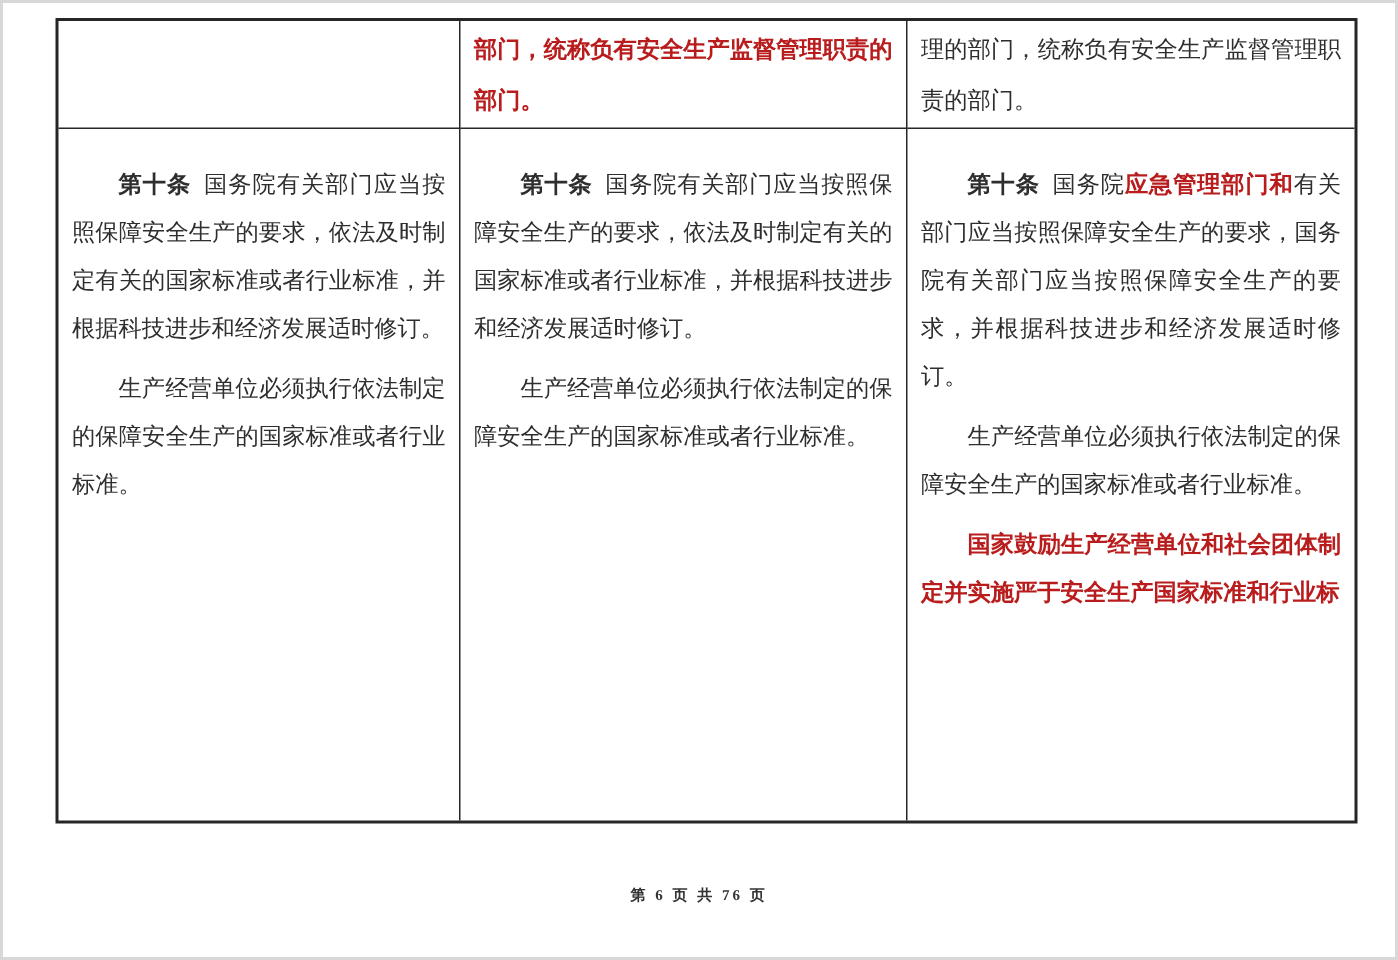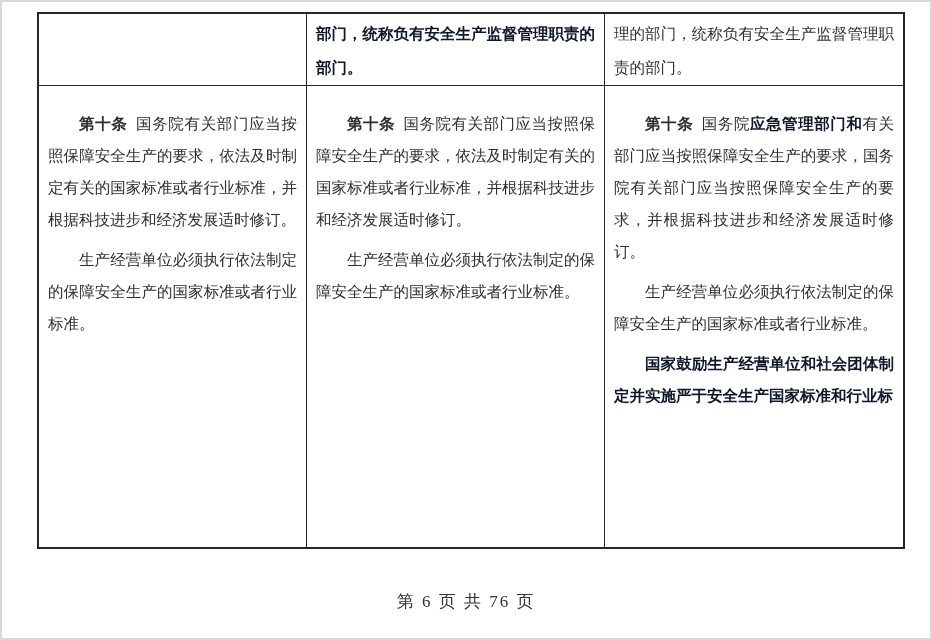--- a/index.html
+++ b/index.html
@@ -32,31 +32,32 @@
     font-size: 15.5px;
     text-align: justify;
     text-justify: inter-ideograph;
   }
   .cell.v-div { border-right: 1px solid #262626; }
   .cell.h-div { border-bottom: 1px solid #262626; }
   .row1-cell { padding: 3px 9px 0 9px; line-height: 34px; }
   .row2-cell { padding: 6px 9px 0 9px; line-height: 32px; }
   .cell p { margin: 16px 0 0 0; text-indent: 2em; }
   .cell p + p { margin-top: 8px; }
-  .red-bold { color: #0f172a; font-weight: bold; }
+  .red-bold { color: #b91c1c; font-weight: bold; }
   .art-label { font-weight: bold; margin-right: 0.55em; }
   .footer {
     position: absolute;
     left: 0;
     top: 588px;
     width: 100%;
     text-align: center;
-    font-size: 17px;
+    font-size: 10px;
     letter-spacing: 2px;
     color: #333333;
+    font-weight: bold;
   }
 </style>
 </head>
 <body>
 
 <div class="page">
 
   <div class="cmp-table">
 
     <div class="cell row1-cell v-div h-div"></div>

